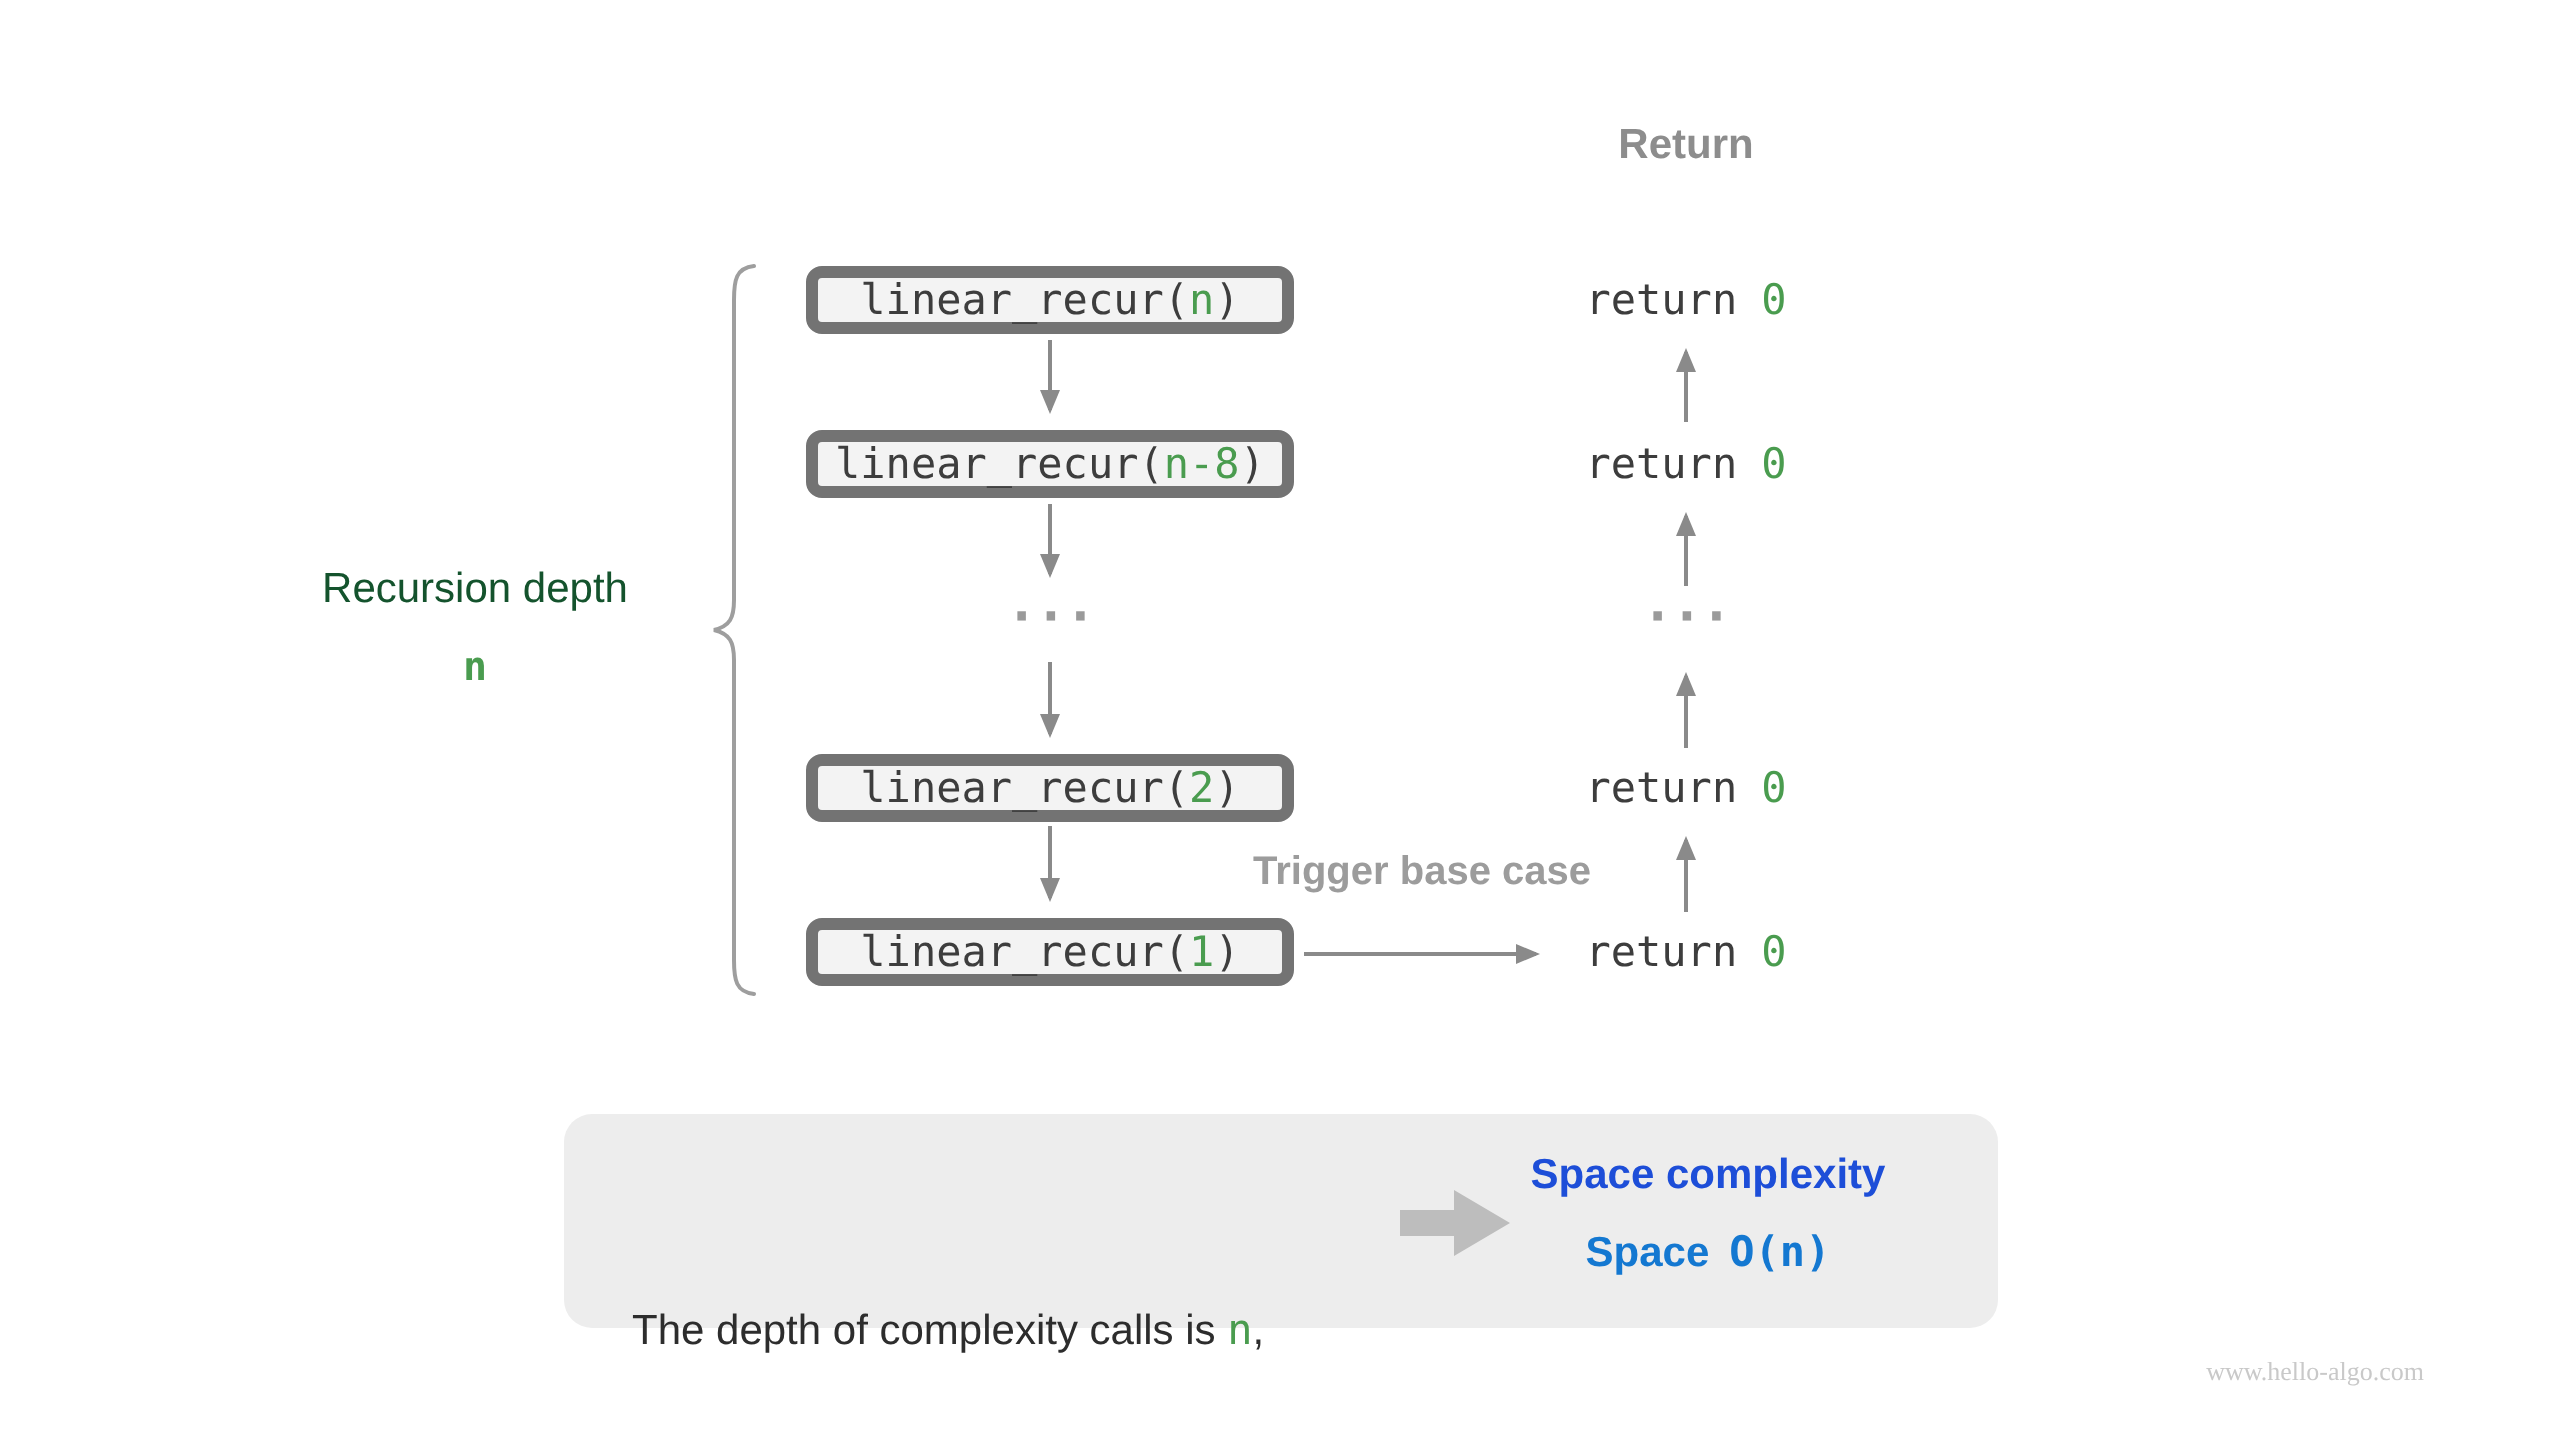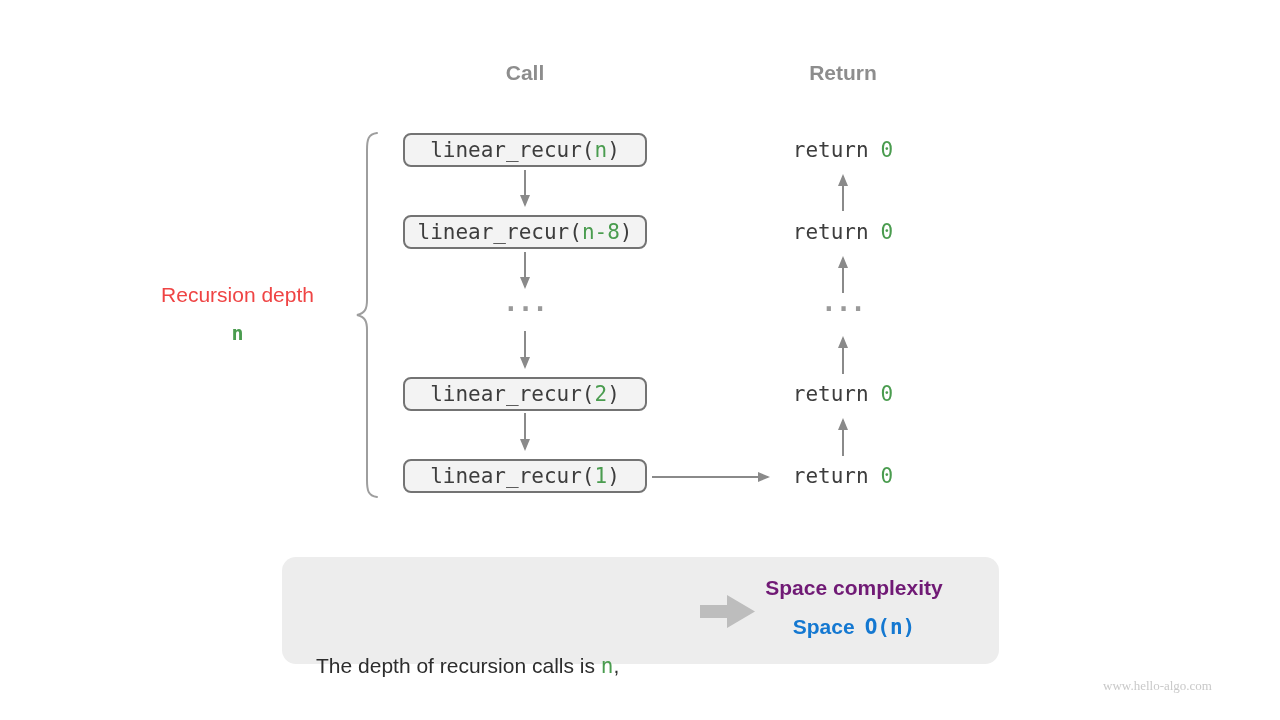--- a/index.html
+++ b/index.html
@@ -13,21 +13,21 @@
 
   .col-header{
     position:absolute;top:61px;width:200px;text-align:center;
     font-size:21px;font-weight:bold;color:#8d8d8d;
   }
   #hdr-call{left:425px;}
   #hdr-return{left:743px;}
 
   .call-box{
     position:absolute;left:403px;width:244px;height:34px;box-sizing:border-box;
-    background:#f3f3f3;border:2px solid #737373;border-radius:8px;
+    background:#f3f3f3;border:6px solid #737373;border-radius:8px;
     display:flex;align-items:center;justify-content:center;
     font-family:"DejaVu Sans Mono","Liberation Mono",monospace;
     font-size:21px;font-weight:500;color:#3d3d3d;white-space:pre;
   }
   .ret-label{
     position:absolute;left:743px;width:200px;height:34px;
     display:flex;align-items:center;justify-content:center;
     font-family:"DejaVu Sans Mono","Liberation Mono",monospace;
     font-size:21px;font-weight:500;color:#3d3d3d;white-space:pre;
   }
@@ -35,42 +35,42 @@
   .dots{
     position:absolute;width:80px;top:294px;height:30px;
     display:flex;align-items:center;justify-content:center;
     font-family:"DejaVu Sans Mono","Liberation Mono",monospace;
     font-size:26px;font-weight:bold;color:#9a9a9a;letter-spacing:-1px;
   }
   #dots-call{left:485px;}
   #dots-return{left:803px;}
 
   #left-label{position:absolute;left:120px;top:283px;width:235px;text-align:center;}
-  #left-label .t1{font-size:21px;color:#ef4444;}
+  #left-label .t1{font-size:21px;color:#14532d;}
   #left-label .t2{margin-top:14px;font-size:20px;font-weight:bold;}
 
   #trigger-label{
     position:absolute;left:611px;top:425px;width:200px;text-align:center;
     font-size:20px;font-weight:bold;color:#9c9c9c;
   }
 
   #summary-panel{
     position:absolute;left:282px;top:557px;width:717px;height:107px;
     background:#ededed;border-radius:14px;
   }
   .sum-left{
     position:absolute;left:34px;top:11px;width:400px;
     font-size:21px;color:#2d2d2d;line-height:39px;white-space:pre;
   }
   .sum-left .mono{font-size:21px;}
   .sum-right{
     position:absolute;left:452px;top:11px;width:240px;text-align:center;
     font-size:21px;line-height:39px;
   }
-  .sum-right .title{font-weight:bold;color:#701a75;}
+  .sum-right .title{font-weight:bold;color:#1d4ed8;}
   .sum-right .result{font-weight:bold;}
   .sum-right .result .mono{margin-left:10px;font-weight:bold;}
   #block-arrow{position:absolute;left:418px;top:38px;}
 
   #watermark{
     position:absolute;left:1040px;top:678px;width:172px;text-align:right;
     font-family:Liberation Serif, serif;
     font-size:13px;color:#c9c9c9;
   }
   svg.layer{position:absolute;left:0;top:0;}
@@ -97,44 +97,44 @@
     <line x1="843" y1="374" x2="843" y2="338" stroke="#8a8a8a" stroke-width="2" marker-end="url(#ah)"></line>
     <line x1="843" y1="456" x2="843" y2="420" stroke="#8a8a8a" stroke-width="2" marker-end="url(#ah)"></line>
 
     <line x1="652" y1="477" x2="768" y2="477" stroke="#8a8a8a" stroke-width="2" marker-end="url(#ah)"></line>
   </svg>
 
   <svg class="layer" width="1280" height="720">
     <path d="M 377 133 C 368 134 367 140 367 150 L 367 300 C 367 309 365 313 357 315 C 365 317 367 321 367 330 L 367 480 C 367 490 368 496 377 497" fill="none" stroke="#9e9e9e" stroke-width="2" stroke-linecap="round"></path>
   </svg>
 
-  <div class="col-header" id="hdr-call">Call</div>
   <div class="col-header" id="hdr-return">Return</div>
 
   <div id="left-label">
     <div class="t1">Recursion depth</div>
     <div class="t2 mono green">n</div>
   </div>
 
   <div class="call-box" style="top:133px;"><span>linear_recur(</span><span class="green">n</span><span>)</span></div>
   <div class="call-box" style="top:215px;"><span>linear_recur(</span><span class="green">n-8</span><span>)</span></div>
   <div class="dots" id="dots-call">···</div>
   <div class="call-box" style="top:377px;"><span>linear_recur(</span><span class="green">2</span><span>)</span></div>
   <div class="call-box" style="top:459px;"><span>linear_recur(</span><span class="green">1</span><span>)</span></div>
 
   <div class="ret-label" style="top:133px;"><span>return</span><span class="gap"></span><span class="green">0</span></div>
   <div class="ret-label" style="top:215px;"><span>return</span><span class="gap"></span><span class="green">0</span></div>
   <div class="dots" id="dots-return">···</div>
   <div class="ret-label" style="top:377px;"><span>return</span><span class="gap"></span><span class="green">0</span></div>
   <div class="ret-label" style="top:459px;"><span>return</span><span class="gap"></span><span class="green">0</span></div>
 
+  <div id="trigger-label">Trigger base case</div>
 
   <div id="summary-panel">
     <div class="sum-left">
-      <div><span>The depth of recursion calls is </span><span class="mono green">n</span><span>,</span></div>
+      <div><span>The depth of complexity calls is </span><span class="mono green">n</span><span>,</span></div>
       
     </div>
     <svg id="block-arrow" width="55" height="33">
       <polygon points="0,10 27,10 27,0 55,16.5 27,33 27,23 0,23" fill="#bdbdbd"></polygon>
     </svg>
     <div class="sum-right">
       <div class="title">Space complexity</div>
       <div class="result blue"><span>Space</span><span class="mono">O(n)</span></div>
     </div>
   </div>

